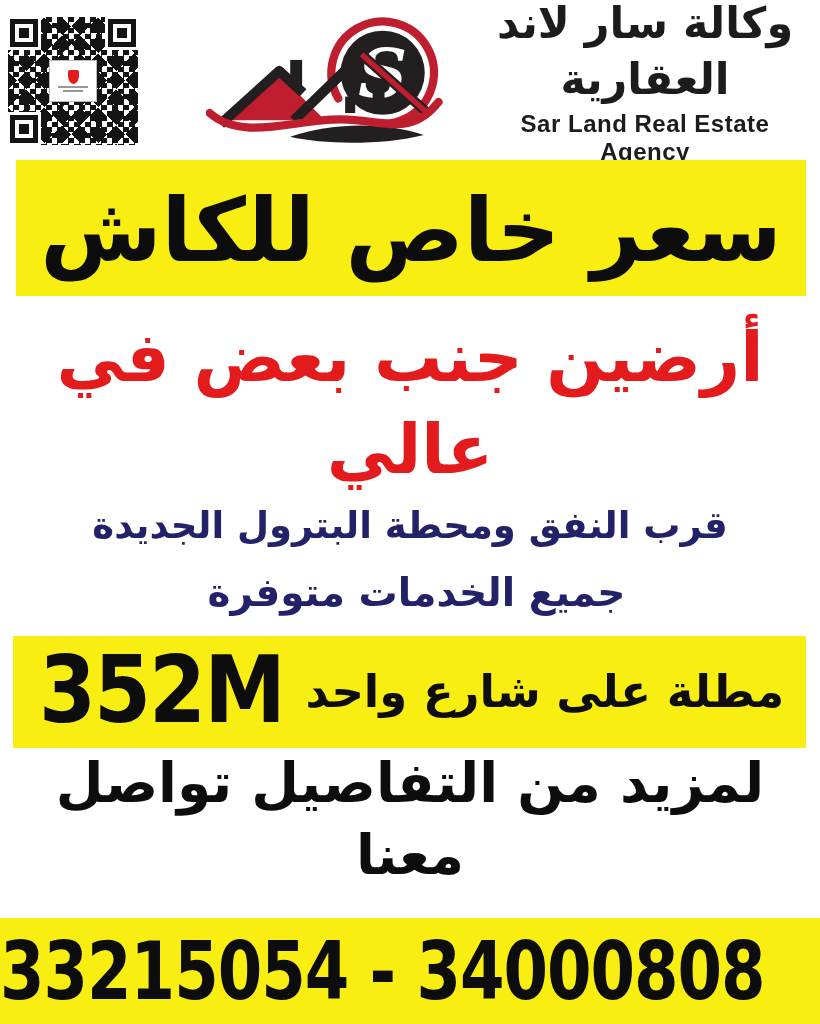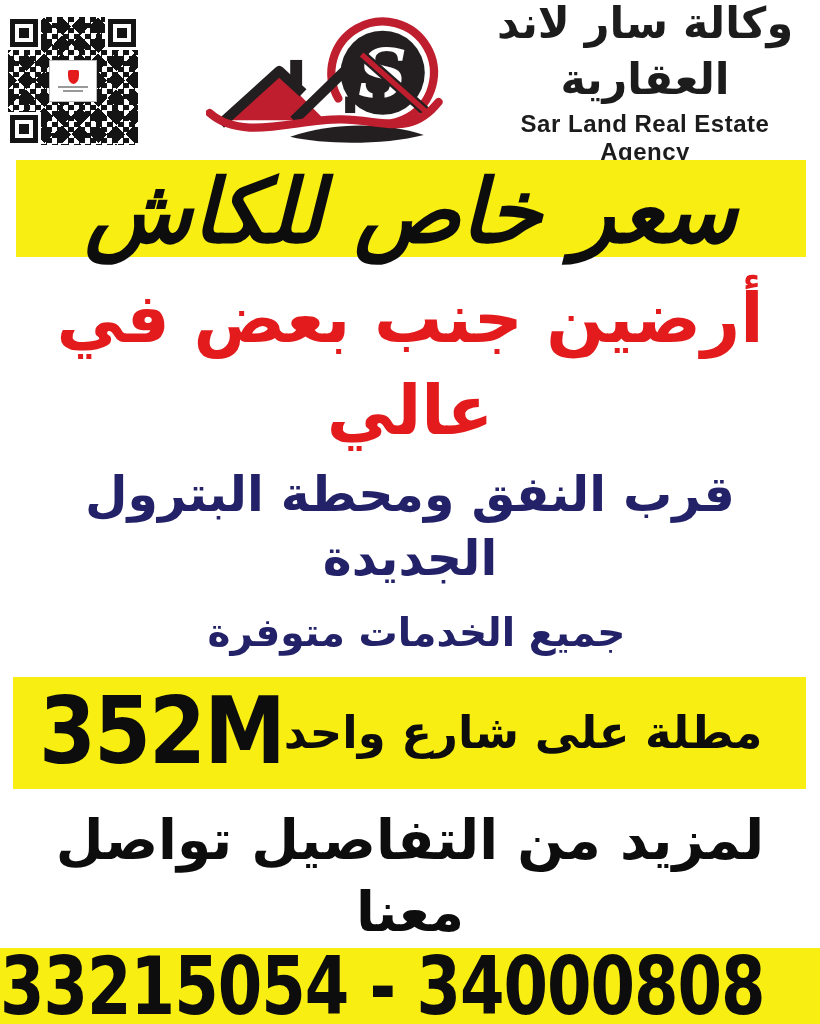--- a/index.html
+++ b/index.html
@@ -40,41 +40,41 @@
   .qr-bar.short{width:20px;}
 
   .logo-wrap{flex:0 0 auto;margin-left:26px;width:238px;height:136px;}
   .titles{flex:1 1 auto;text-align:center;padding-right:6px;}
   .title-ar{font-size:43px;font-weight:bold;color:#1c1c1c;direction:rtl;line-height:1.3;}
   .title-en{font-family:"Liberation Sans",sans-serif;font-size:24px;font-weight:600;color:#1c1c1c;margin-top:2px;letter-spacing:0.5px;}
 
   
   .banner-offer{
     margin:8px 14px 0 16px;background:var(--banner-yellow);height:136px;
-    display:flex;align-items:center;justify-content:center;font-style:italic;
+    display:flex;align-items:center;justify-content:center;
   }
   .banner-offer .txt{direction:rtl;font-size:88px;font-weight:bold;color:#0d0d0d;line-height:1;padding-top:6px;}
 
   
   .line{direction:rtl;text-align:center;font-weight:bold;}
   .line-red{margin-top:16px;font-size:68px;color:var(--highlight-red);line-height:1.35;}
-  .line-navy1{margin-top:6px;font-size:49px;color:var(--navy);line-height:1.3;}
+  .line-navy1{margin-top:6px;font-size:37px;color:var(--navy);line-height:1.3;}
   .line-navy2{margin-top:18px;font-size:39px;color:var(--navy);line-height:1.3;margin-left:13px;}
 
   
   .plots{
     margin:18px 14px 0 13px;background:var(--banner-yellow);
-    padding:14px 18px 16px 14px;display:flex;flex-direction:row;gap:10px;
+    padding:14px 18px 16px 14px;display:flex;flex-direction:column;gap:10px;
   }
   .plot-row{display:flex;align-items:center;justify-content:space-between;height:82px;}
   .plot-area{font-size:82px;font-weight:bold;color:#0d0d0d;line-height:1;letter-spacing:-2px;transform:scaleY(1.12);transform-origin:center;padding-left:12px;}
   .plot-desc{direction:rtl;font-size:45px;font-weight:bold;color:#0d0d0d;padding-right:4px;}
 
   
-  .cta{margin-top:16px;direction:rtl;text-align:center;font-size:55px;font-weight:bold;color:#0d0d0d;line-height:1.3;}
+  .cta{direction:rtl;text-align:center;font-size:55px;font-weight:bold;color:#0d0d0d;line-height:1.3;}
   .banner-phones{
     margin-top:auto;background:var(--banner-yellow);width:100%;height:106px;
     display:flex;align-items:center;justify-content:flex-start;
   }
   .phones{direction:ltr;font-size:64px;font-weight:bold;color:#0d0d0d;letter-spacing:-1px;transform:scaleY(1.25);transform-origin:center;}
 </style>
 </head>
 <body>
 
 <div class="poster">

